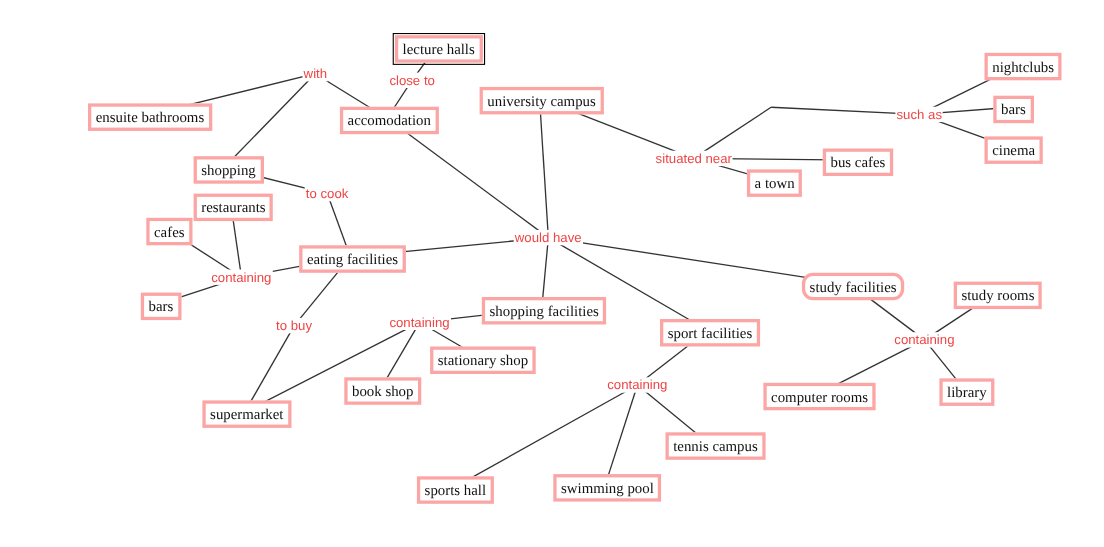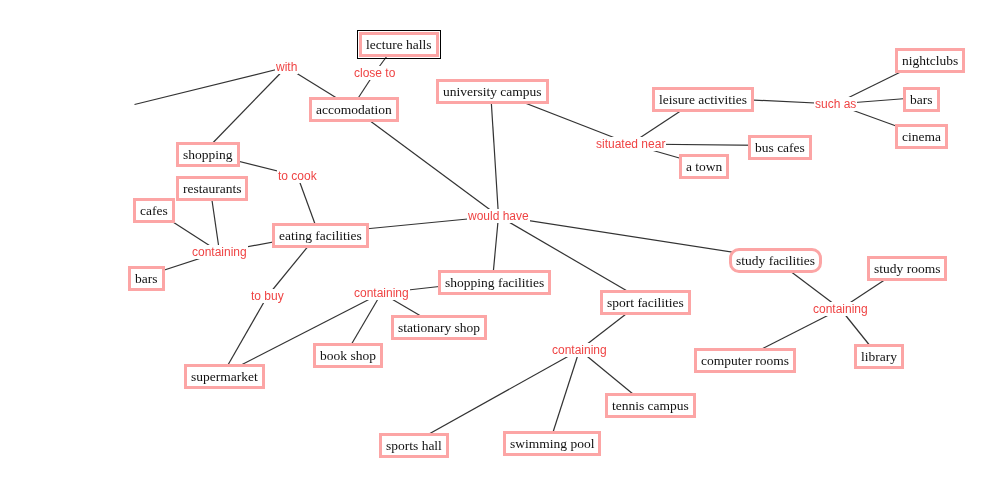--- a/index.html
+++ b/index.html
@@ -52,31 +52,31 @@
       <line x1="579.5" y1="350" x2="412" y2="443.5"></line>
       <line x1="579.5" y1="350" x2="550" y2="441.5"></line>
       <line x1="579.5" y1="350" x2="644.5" y2="403.5"></line>
       <line x1="773.5" y1="258.5" x2="840.5" y2="309"></line>
       <line x1="840.5" y1="309" x2="905" y2="266.5"></line>
       <line x1="840.5" y1="309" x2="743" y2="358.5"></line>
       <line x1="840.5" y1="309" x2="877" y2="354.5"></line>
     </svg>
 <div class="concept double" style="left: 359px; top: 32px;">lecture halls</div>
     <div class="concept" style="left: 309px; top: 97px;">accomodation</div>
+    <div class="concept" style="left: 80px; top: 94px;">ensuite bathrooms</div>
     <div class="concept" style="left: 176px; top: 142px;">shopping</div>
     <div class="concept" style="left: 176px; top: 176px;">restaurants</div>
     <div class="concept" style="left: 133px; top: 198px;">cafes</div>
     <div class="concept" style="left: 128px; top: 266px;">bars</div>
     <div class="concept" style="left: 272px; top: 223px;">eating facilities</div>
     <div class="concept" style="left: 184px; top: 364px;">supermarket</div>
     <div class="concept" style="left: 313px; top: 343px;">book shop</div>
     <div class="concept" style="left: 391px; top: 315px;">stationary shop</div>
     <div class="concept" style="left: 438px; top: 270px;">shopping facilities</div>
     <div class="concept" style="left: 436px; top: 79px;">university campus</div>
-    <div class="concept" style="left: 652px; top: 87px;">leisure activities</div>
     <div class="concept" style="left: 748px; top: 135px;">bus cafes</div>
     <div class="concept" style="left: 679px; top: 154px;">a town</div>
     <div class="concept" style="left: 895px; top: 48px;">nightclubs</div>
     <div class="concept" style="left: 903px; top: 87px;">bars</div>
     <div class="concept" style="left: 895px; top: 124px;">cinema</div>
     <div class="concept" style="left: 600px; top: 290px;">sport facilities</div>
     <div class="concept" style="left: 605px; top: 393px;">tennis campus</div>
     <div class="concept" style="left: 379px; top: 433px;">sports hall</div>
     <div class="concept" style="left: 503px; top: 431px;">swimming pool</div>
     <div class="concept" style="left: 729px; top: 248px; border-radius: 10px;">study facilities</div>

